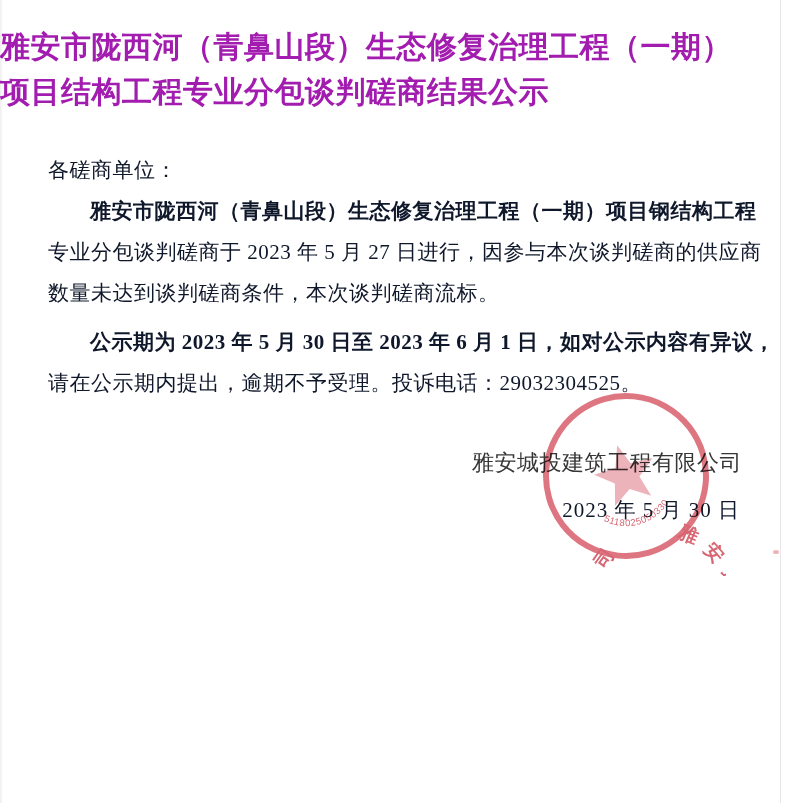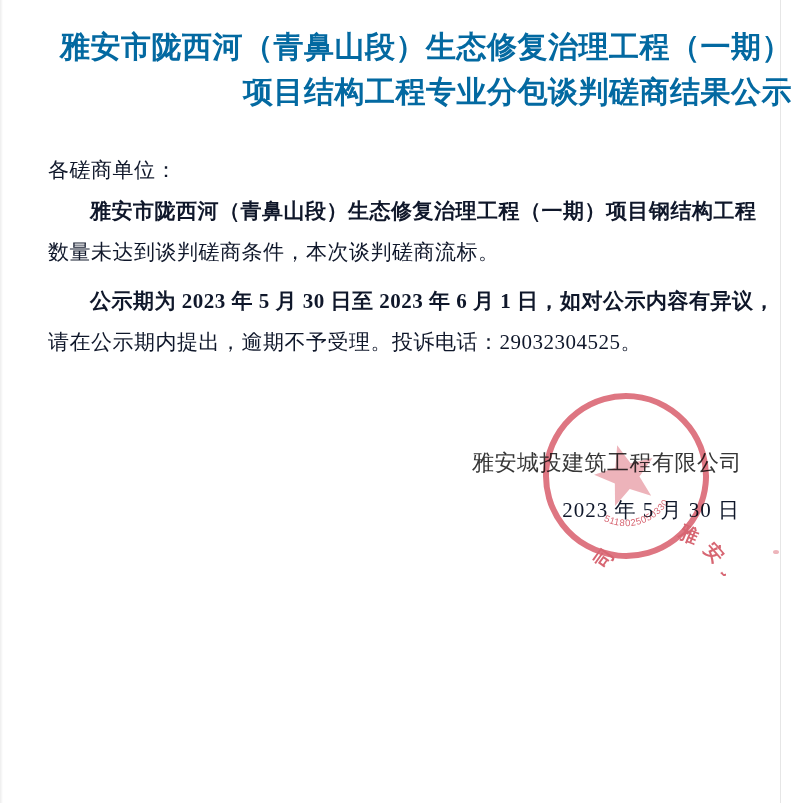--- a/index.html
+++ b/index.html
@@ -11,22 +11,22 @@
   .scan-edge-left { position:absolute; left:0; top:0; width:3px; height:100%;
     background:linear-gradient(to right,#ededed,rgba(255,255,255,0)); }
   .scan-line-right { position:absolute; left:780px; top:0; width:1px; height:100%;
     background:#e6e6e6; }
   .ink-speck { position:absolute; left:773px; top:550px; width:6px; height:4px;
     border-radius:50%; background:rgba(216,90,104,.45); }
 
   
   .title {
     position:absolute; top:24px; left:0; width:100%; margin:0;
-    text-align:right; font-family:"Liberation Sans","DejaVu Sans",sans-serif;
-    font-weight:bold; font-size:30px; line-height:45px; color:#0369a1;
+    text-align:left; font-family:"Liberation Sans","DejaVu Sans",sans-serif;
+    font-weight:bold; font-size:30px; line-height:45px; color:#a21caf;
     letter-spacing:0.5px;
   }
   .t-line { display:block; }
 
   
   .content {
     position:absolute; top:150px; left:48px; width:697px;
     font-size:21px; color:#0f172a; letter-spacing:0.5px;
   }
   .salutation { line-height:41px; height:41px; white-space:nowrap; }
@@ -57,20 +57,21 @@
   <h1 class="title">
     <span class="t-line">雅安市陇西河（青鼻山段）生态修复治理工程（一期）</span>
     <span class="t-line">项目结构工程专业分包谈判磋商结果公示</span>
   </h1>
 
   <div class="content">
     <div class="salutation">各磋商单位：</div>
     <div id="paragraphs">
         <div class="paragraph">
           <div class="line indent fill">雅安市陇西河（青鼻山段）生态修复治理工程（一期）项目钢结构工程</div>
+          <div class="line fill">专业分包谈判磋商于 2023 年 5 月 27 日进行，因参与本次谈判磋商的供应商</div>
           <div class="line">数量未达到谈判磋商条件，本次谈判磋商流标。</div>
         </div>
         <div class="paragraph">
           <div class="line indent fill">公示期为 2023 年 5 月 30 日至 2023 年 6 月 1 日，如对公示内容有异议，</div>
           <div class="line">请在公示期内提出，逾期不予受理。投诉电话：29032304525。</div>
         </div>
       </div>
   </div>
 
   <div class="sig-company">雅安城投建筑工程有限公司</div>

